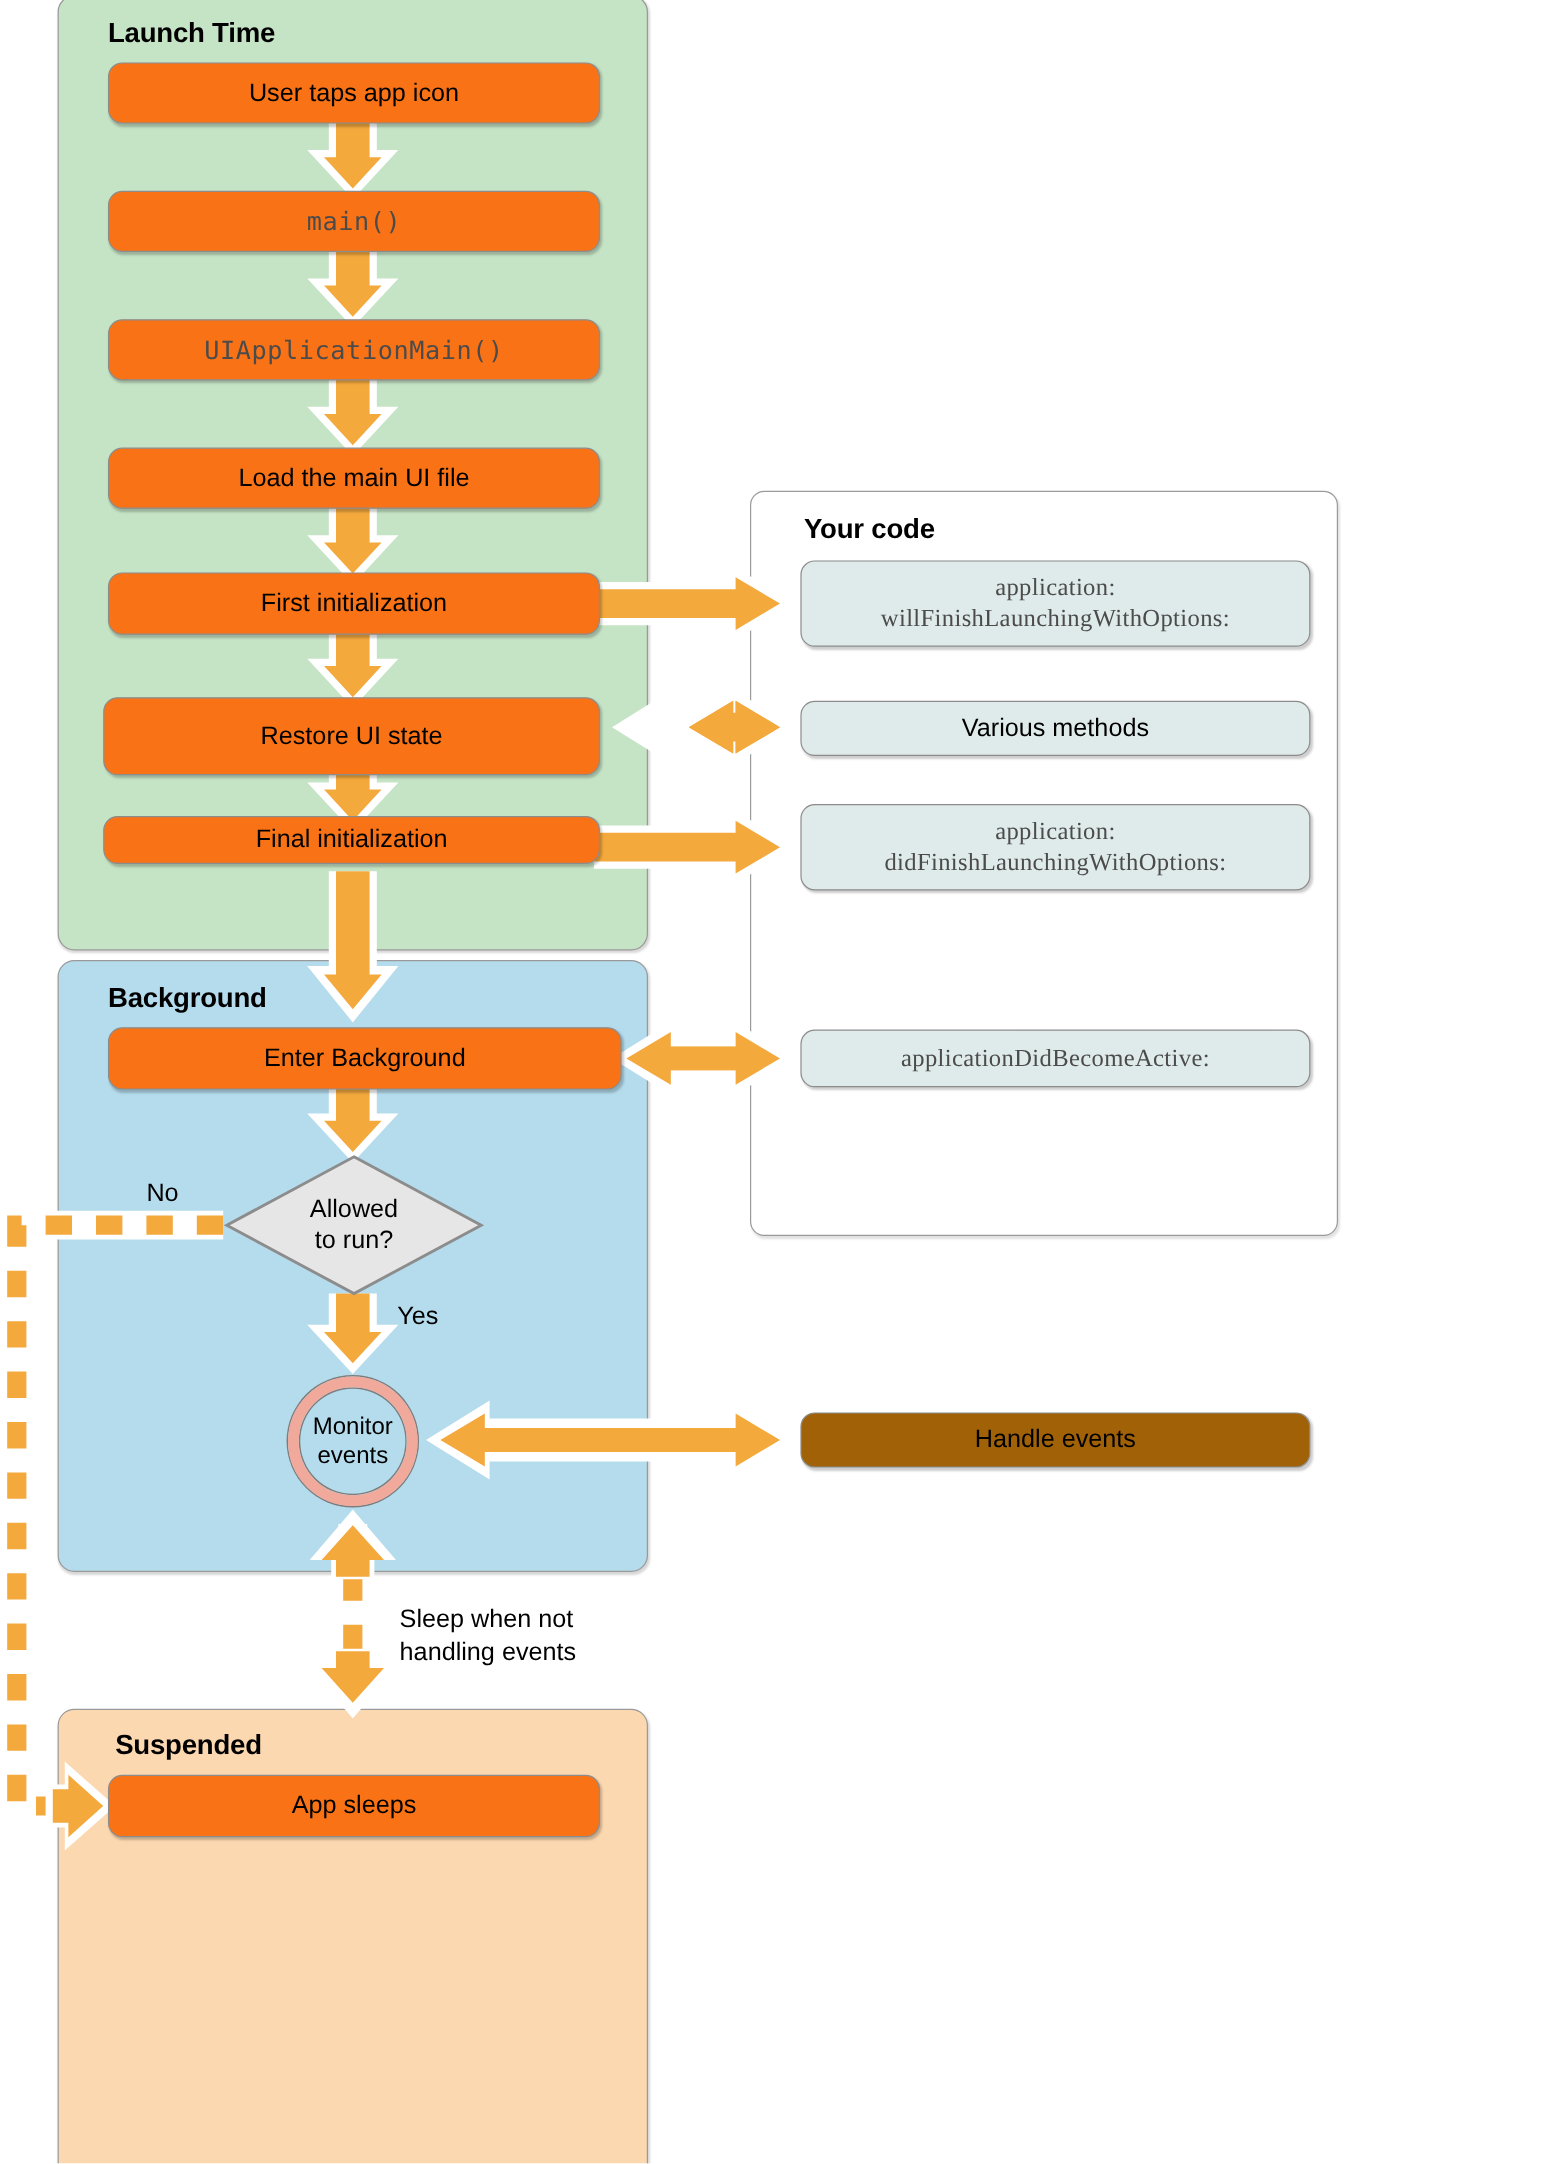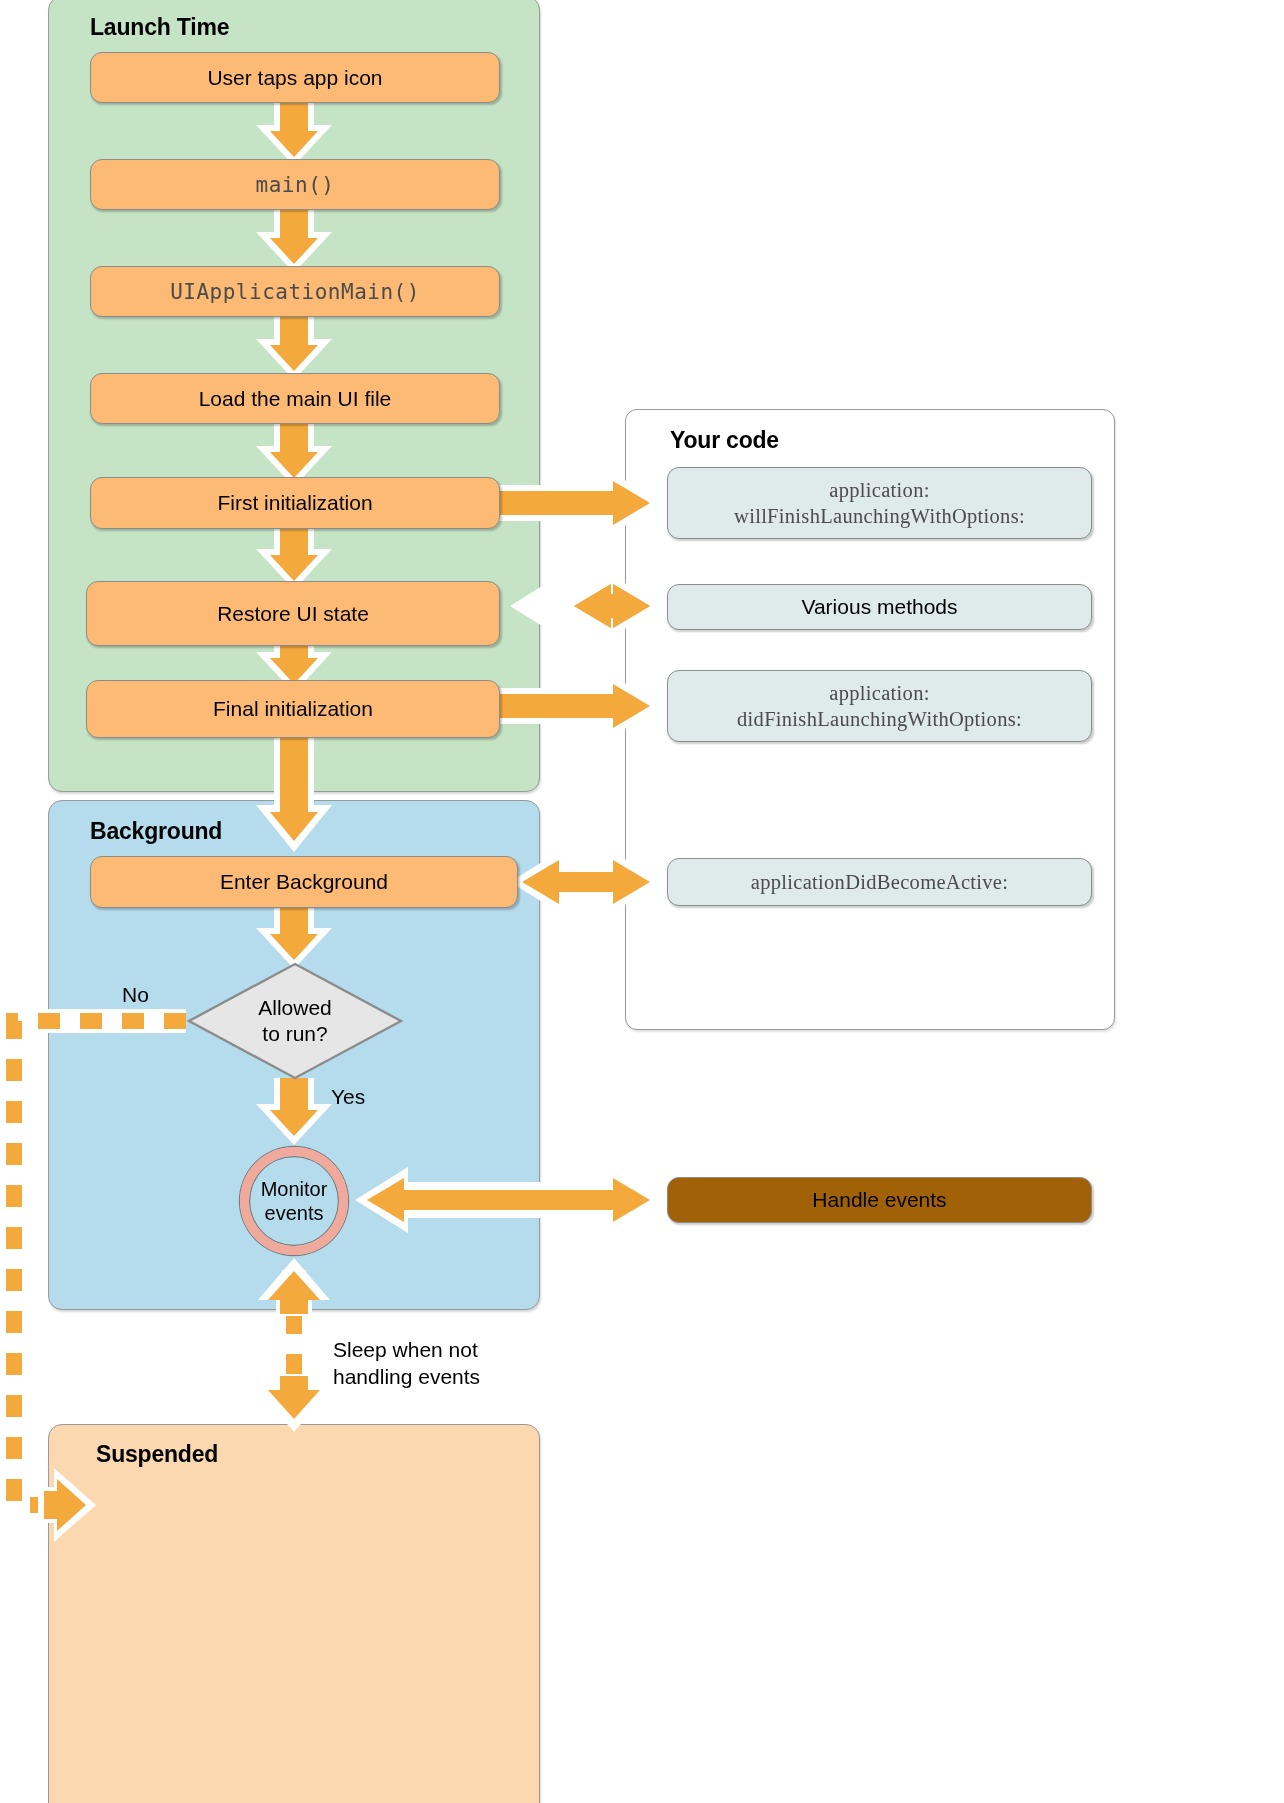--- a/index.html
+++ b/index.html
@@ -48,21 +48,21 @@
     border: 1.5px solid #9a9a9a;
     border-radius: 12px;
     box-sizing: border-box;
     box-shadow: 1px 2px 2px rgba(0,0,0,0.12);
   }
 
   
   .step {
     position: absolute;
     box-sizing: border-box;
-    background: #fdba74;
+    background: #f97316;
     border: 1.5px solid #8c8c8c;
     border-radius: 12px;
     display: flex;
     align-items: center;
     justify-content: center;
     text-align: center;
     font-size: 21px;
     color: #000000;
     box-shadow: 1.5px 2px 2px rgba(0,0,0,0.22);
     z-index: 6;
@@ -310,21 +310,21 @@
   <div class="step mono" style="left:90px; top:159px; width:410px; height:51px;">main()</div>
 
   <div class="step mono" style="left:90px; top:266px; width:410px; height:51px;">UIApplicationMain()</div>
 
   <div class="step" style="left:90px; top:373px; width:410px; height:51px;">Load the main UI file</div>
 
   <div class="step" style="left:90px; top:477px; width:410px; height:52px;">First initialization</div>
 
   <div class="step" style="left:86px; top:581px; width:414px; height:65px;">Restore UI state</div>
 
-  <div class="step" style="left:86px; top:680px; width:414px; height:58px;">Final initialization</div>
+  <div class="step" style="left:86px; top:680px; width:414px; height:40px;">Final initialization</div>
 
   <div class="step" style="left:90px; top:856px; width:428px; height:52px;">Enter Background</div>
 
   <div id="decision-wrap">
     <svg viewBox="0 0 216 118" preserveAspectRatio="none">
       <polygon points="108,2 214,59 108,116 2,59" fill="#e6e6e6" stroke="#8c8c8c" stroke-width="2.4"></polygon>
     </svg>
     <div id="decision-label">
       <span>Allowed</span>
       <span>to run?</span>
@@ -338,20 +338,21 @@
     <div id="monitor-ring"></div>
     <div id="monitor-label">
       <span>Monitor</span>
       <span>events</span>
     </div>
   </div>
 
   <div class="flowlabel" style="left:333px; top:1337px;">Sleep when not
 handling events</div>
 
+  <div class="step" style="left:90px; top:1479px; width:410px; height:52px;">App sleeps</div>
 
   <div class="codebox mono" style="left:667px; top:467px; width:425px; height:72px;">application:
 willFinishLaunchingWithOptions:</div>
 
   <div class="codebox" style="left:667px; top:584px; width:425px; height:46px;">Various methods</div>
 
   <div class="codebox mono" style="left:667px; top:670px; width:425px; height:72px;">application:
 didFinishLaunchingWithOptions:</div>
 
   <div class="codebox mono" style="left:667px; top:858px; width:425px; height:48px;">applicationDidBecomeActive:</div>

